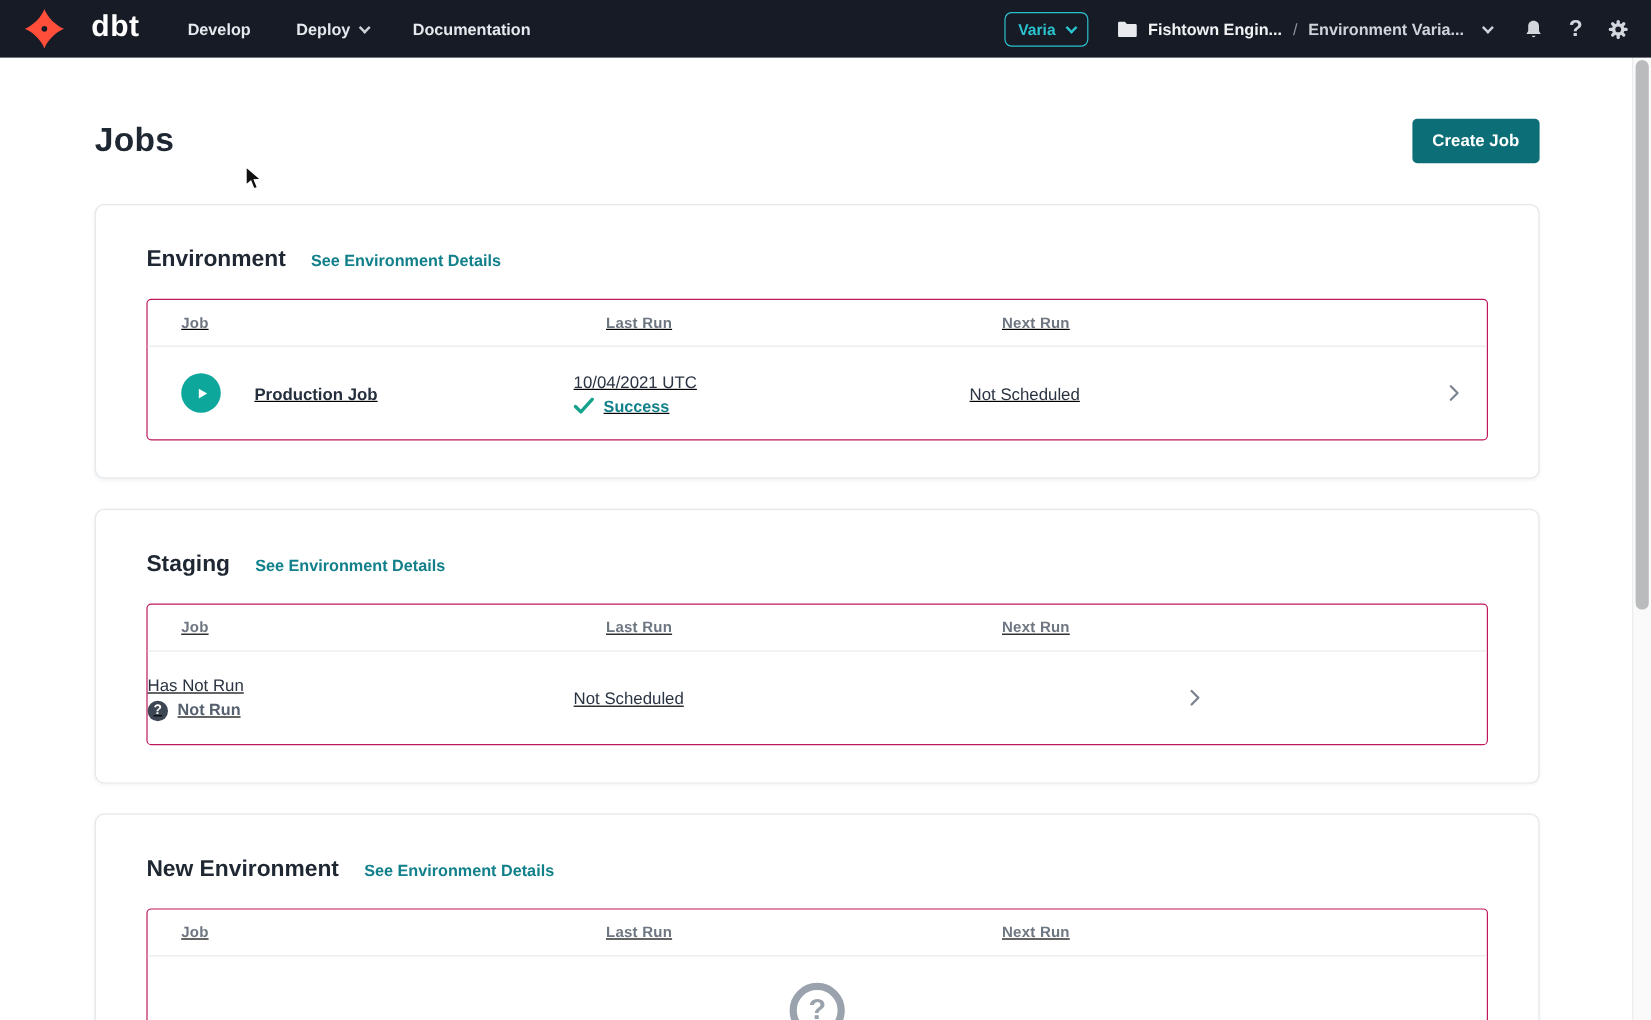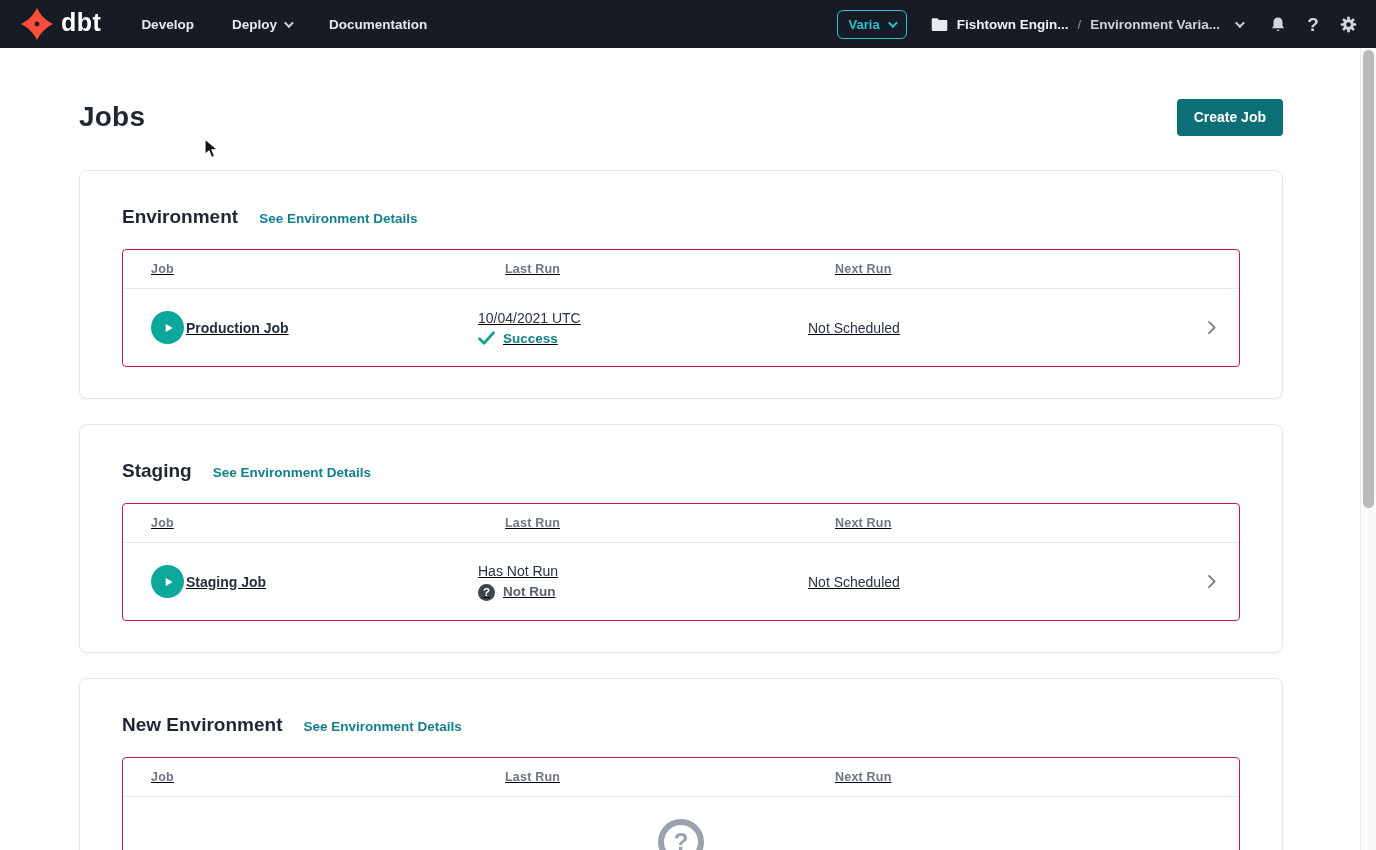--- a/index.html
+++ b/index.html
@@ -13,21 +13,21 @@
     --gray-head:#6e7681;
     --gray-mid:#57606e;
     --border:#e5e7ea;
   }
   *{margin:0;padding:0;box-sizing:border-box;}
   html,body{width:1376px;height:850px;overflow:hidden;}
   body{font-family:"Liberation Sans","DejaVu Sans",sans-serif;background:#fff;position:relative;}
 
   
   .nav{height:48px;background:var(--nav-bg);display:flex;align-items:center;padding:0 18px 0 20px;position:relative;z-index:5;}
-  .brand{display:flex;align-items:center;gap:7px;}
+  .brand{display:flex;align-items:center;gap:22px;}
   .brand-name{color:#fff;font-size:25px;font-weight:700;letter-spacing:.5px;line-height:1;padding-bottom:4px;}
   .nav-menu{display:flex;align-items:center;margin-left:40px;gap:38px;}
   .nav-item{color:#e6e9ed;font-size:13.5px;font-weight:700;display:flex;align-items:center;gap:7px;cursor:pointer;}
   .chev{width:7px;height:7px;border-right:2px solid #cfd4da;border-bottom:2px solid #cfd4da;transform:rotate(45deg) translateY(-2px);display:inline-block;}
   .chev.teal{border-color:var(--accent-bright);}
   .nav-right{margin-left:auto;display:flex;align-items:center;}
   .beta-badge{border:1.5px solid var(--accent-bright);color:var(--accent-bright);border-radius:6px;height:29px;display:flex;align-items:center;gap:8px;padding:0 11px;font-size:13px;font-weight:700;cursor:pointer;}
   .crumbs{display:flex;align-items:center;margin-left:24px;gap:9px;cursor:pointer;}
   .crumb-main{color:#f0f2f4;font-size:13.5px;font-weight:700;}
   .crumb-sep{color:#8b939e;font-size:13.5px;}
@@ -52,21 +52,21 @@
   .card-head{display:flex;align-items:baseline;gap:21px;}
   .env-name{font-size:19px;font-weight:700;color:var(--navy);}
   .env-link{font-size:13.5px;font-weight:700;color:var(--accent);text-decoration:none;cursor:pointer;}
 
   .jtable{border:1px solid #be185d;border-radius:4px;margin-top:21px;text-decoration:underline;}
   .jrow{display:grid;grid-template-columns:355px 330px 1fr 56px;align-items:center;}
   .jrow.head{height:39px;border-bottom:1px solid #e7e9ec;}
   .th{font-size:12.5px;font-weight:700;color:var(--gray-head);letter-spacing:.2px;padding-left:27px;}
   .th.job{padding-left:28px;}
   .jrow.body{height:77px;cursor:pointer;}
-  .cell-job{display:flex;align-items:center;gap:2px;padding-left:28px;}
+  .cell-job{display:flex;align-items:center;gap:28px;padding-left:28px;}
   .play-btn{width:33px;height:33px;border-radius:50%;background:var(--accent-play);display:flex;align-items:center;justify-content:center;flex:none;cursor:pointer;}
   .job-name{font-size:14px;font-weight:700;color:#262f3d;}
   .cell-last .l1{font-size:14px;color:#2a3341;}
   .cell-last .l2{display:flex;align-items:flex-start;gap:8px;margin-top:5px;}
   .status-text{font-size:13.5px;font-weight:600;}
   .status-text.success{color:var(--accent);}
   .status-text.notrun{color:var(--gray-mid);}
   .qcircle{width:17px;height:17px;border-radius:50%;background:#3d4653;color:#fff;font-size:11.5px;font-weight:800;display:flex;align-items:center;justify-content:center;flex:none;}
   .cell-next{font-size:14px;color:#2a3341;}
   .row-chev{display:flex;align-items:center;justify-content:center;}
@@ -196,28 +196,20 @@
       <a class="env-link">See Environment Details</a>
     </div>
     <div class="jtable">
       <div class="jrow head">
         <span class="th job">Job</span>
         <span class="th">Last Run</span>
         <span class="th">Next Run</span>
         <span></span>
       </div>
       <div class="jrow body">
-        <div class="cell-job">
-          <span class="play-btn">
-            <svg width="14" height="14" viewBox="0 0 24 24">
-                <polygon points="8,5 20,12 8,19" fill="#fff"></polygon>
-              </svg>
-          </span>
-          <span class="job-name">Staging Job</span>
-        </div>
         <div class="cell-last">
           <div class="l1">Has Not Run</div>
           <div class="l2">
             <span class="qcircle">?</span>
             <span class="status-text notrun">Not Run</span>
           </div>
         </div>
         <div class="cell-next">Not Scheduled</div>
         <div class="row-chev">
           <svg width="15" height="15" viewBox="0 0 24 24">

